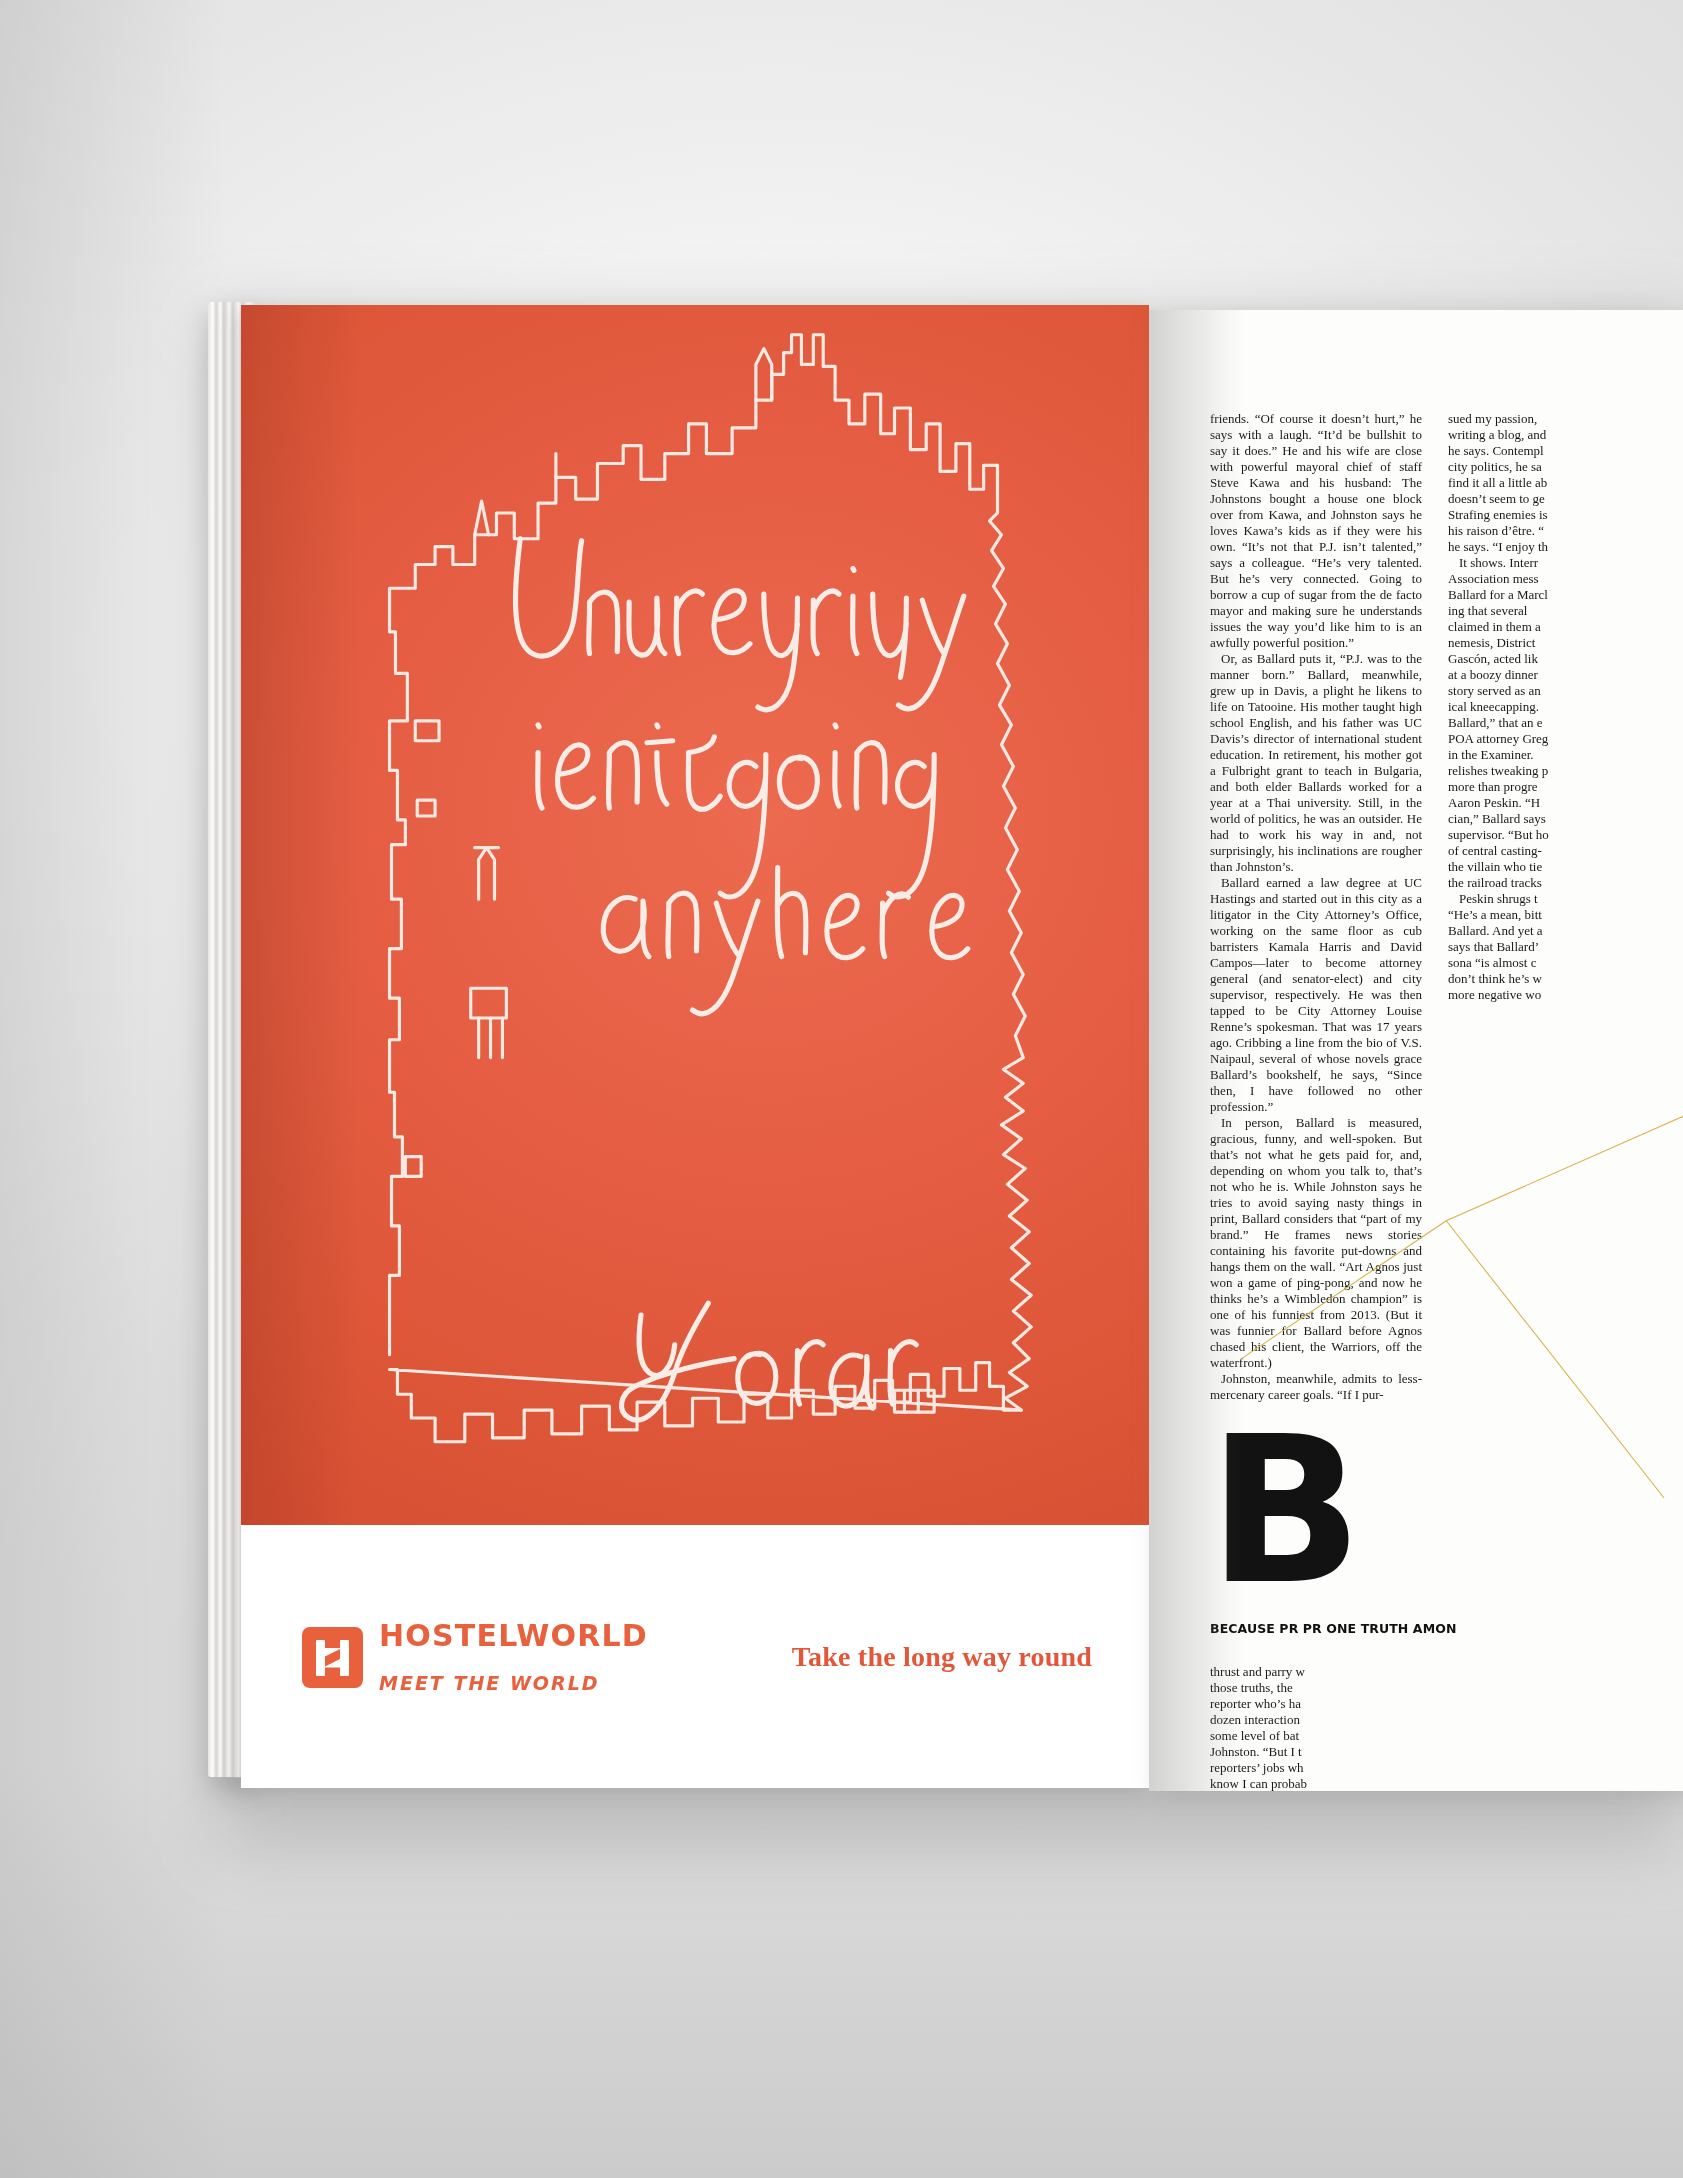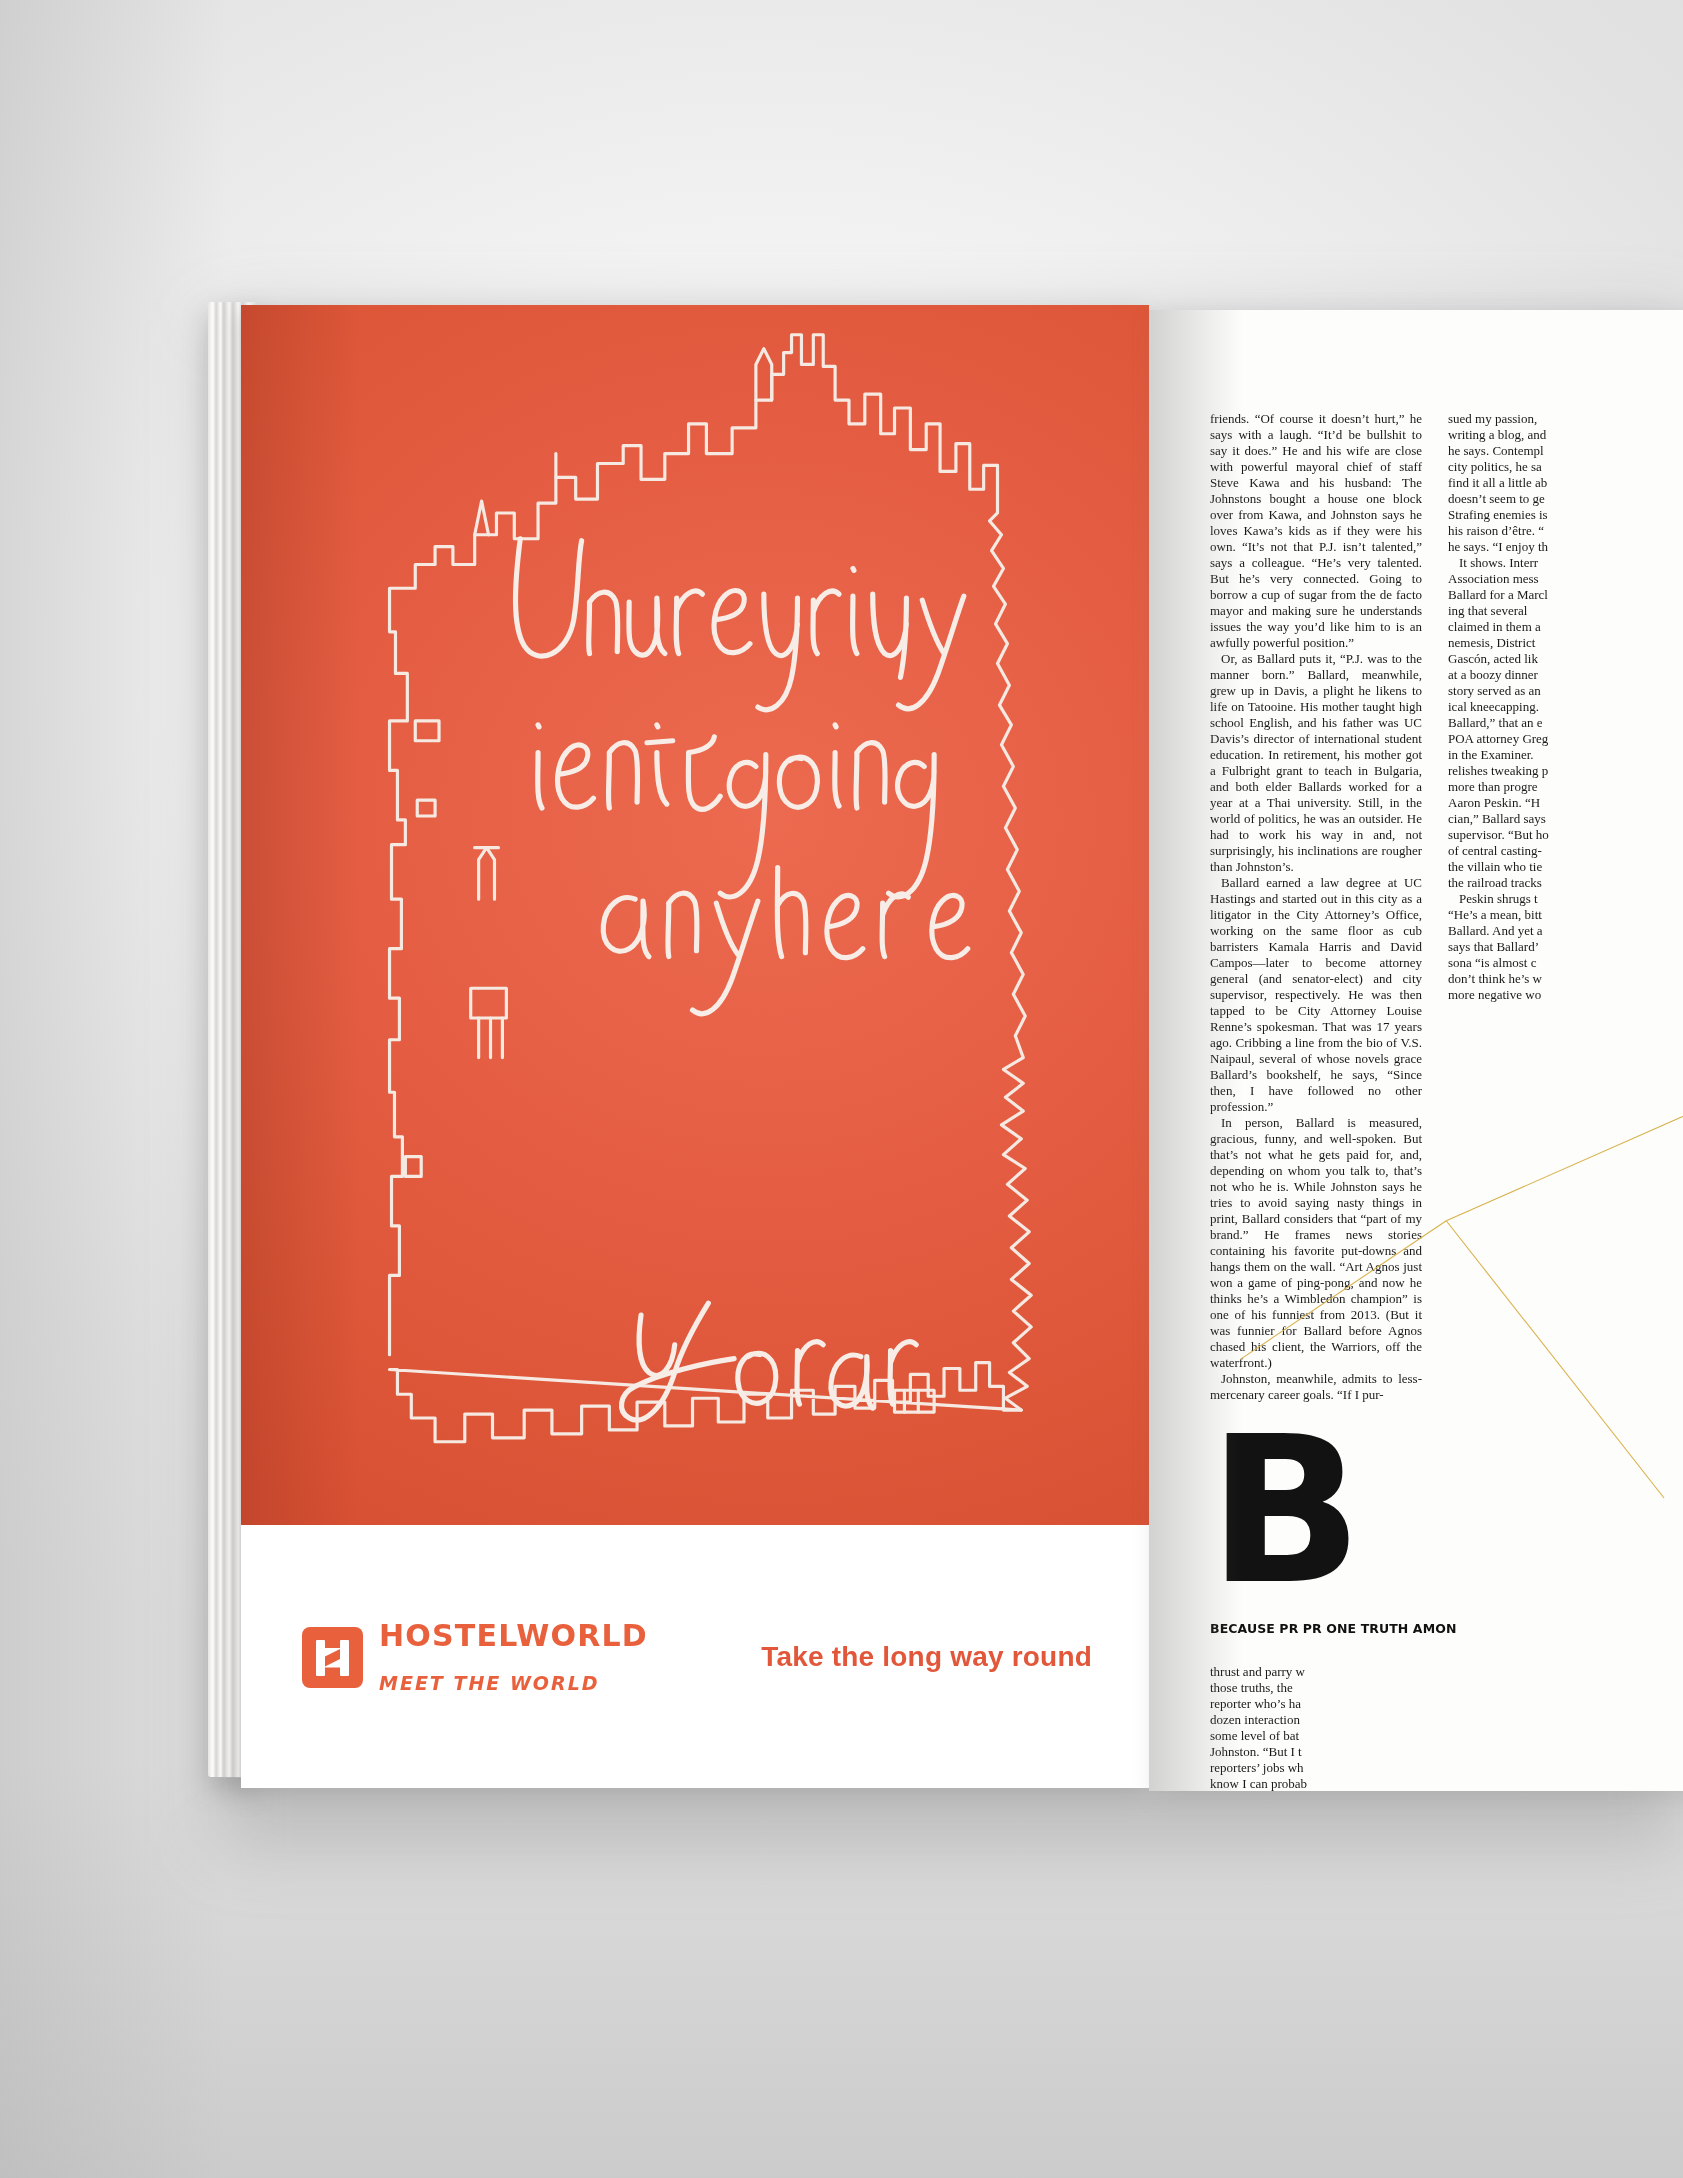--- a/index.html
+++ b/index.html
@@ -161,21 +161,21 @@
   .brand-sub {
     margin-top: 23px;
     font-family: "DejaVu Sans", sans-serif;
     font-style: italic;
     font-weight: 700;
     font-size: 19px;
     letter-spacing: 2px;
     color: #e8603c;
   }
   .ad-tagline {
-    font-family: Liberation Sans, sans-serif;
+    font-family: Liberation Serif, serif;
     font-weight: 700;
     font-size: 28px;
     color: #e2573a;
     letter-spacing: 0.2px;
     white-space: nowrap;
   }
 
   
   .right-page {
     position: absolute;

